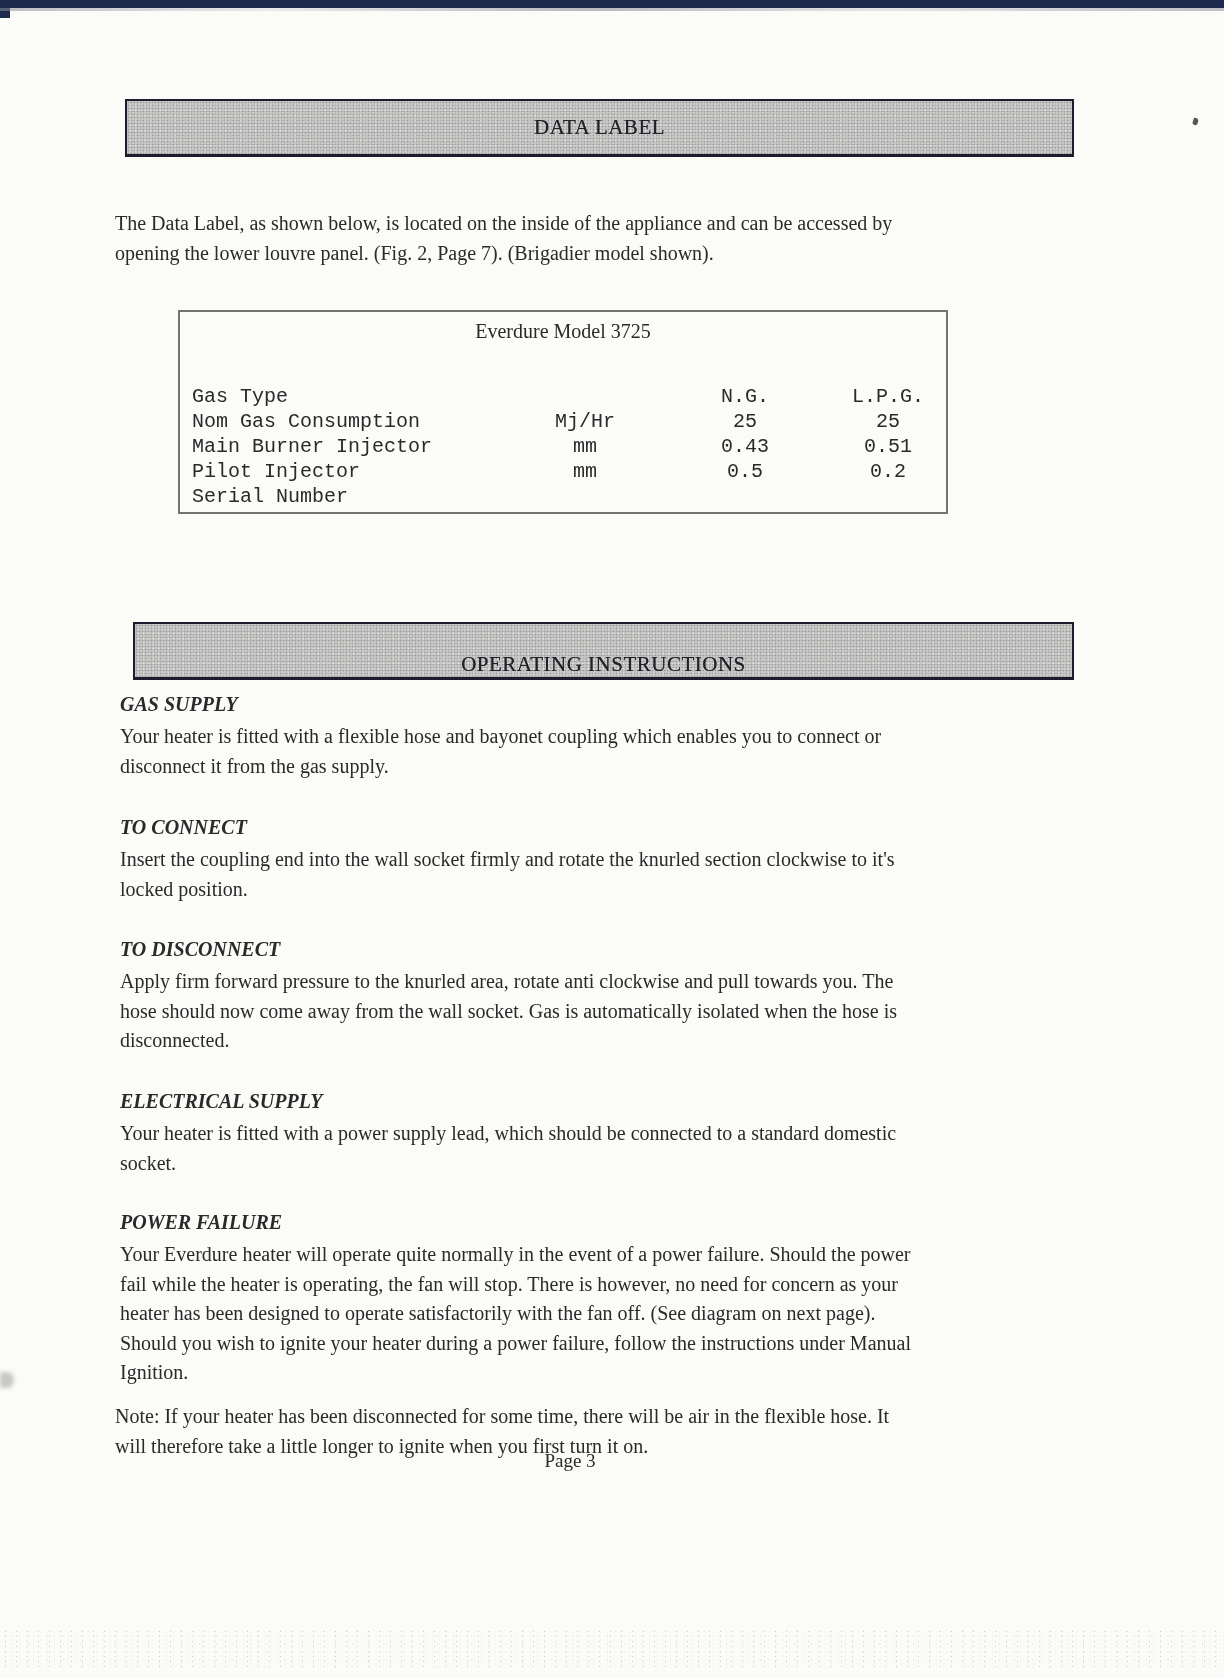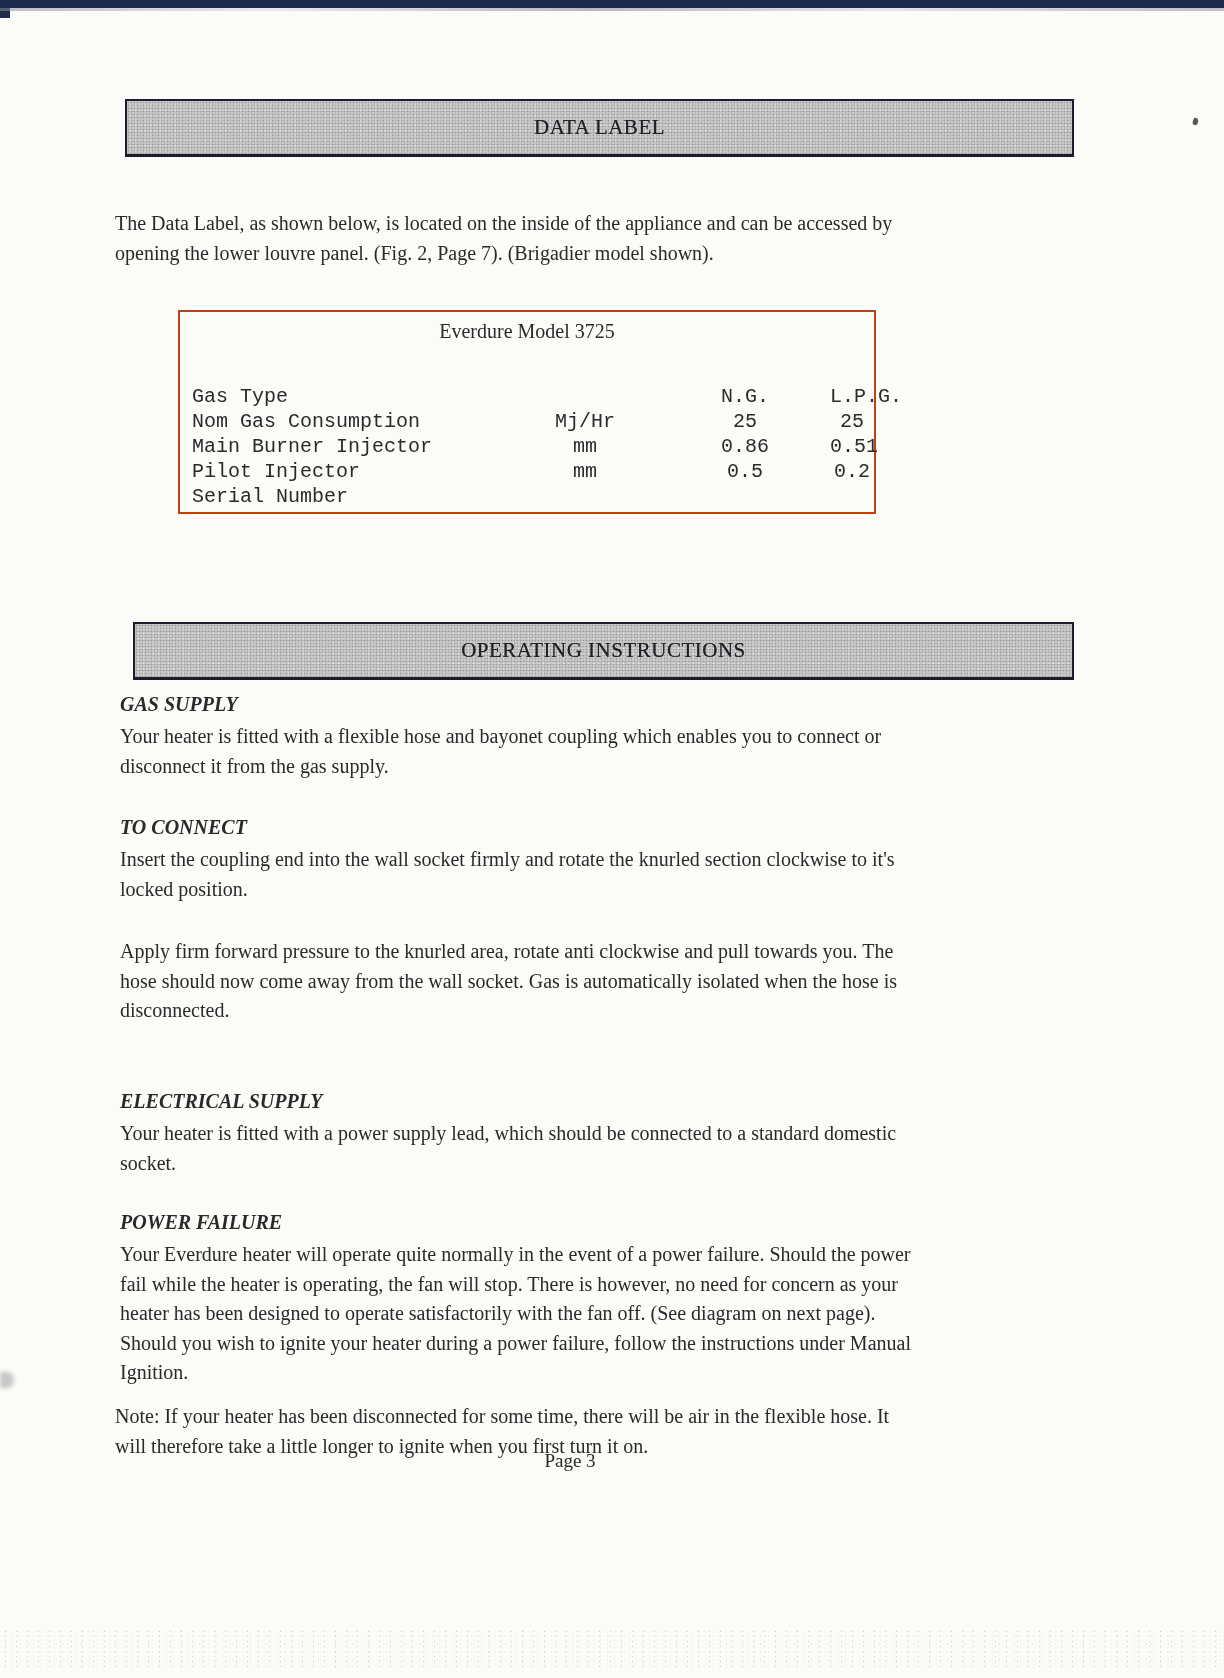--- a/index.html
+++ b/index.html
@@ -35,27 +35,27 @@
     background-size:3px 3px,5px 5px;
     background-position:0 0,1px 2px;
     border:2px solid #1c1c2e;border-bottom-width:3px;
     display:flex;align-items:center;justify-content:center;
   }
   .banner .banner-label{
     font-weight:normal;font-size:21px;letter-spacing:.5px;color:#20202a;
     text-shadow:0 0 .5px rgba(20,20,30,.6);
   }
   .banner-1{left:125px;top:99px;width:949px;}
-  .banner-2{left:133px;top:622px;width:941px;}
+  .banner-2{left:133px;top:622px;width:941px;align-items:flex-end;}
   
   .intro{position:absolute;left:115px;top:188px;width:905px;
     font-size:20px;line-height:30px;white-space:pre-line;}
   
-  .dtable{position:absolute;left:178px;top:310px;width:698px;box-sizing:border-box;
-    border:2px solid #c2410c;padding:8px 0 3px 0;background:transparent;}
+  .dtable{position:absolute;left:178px;top:310px;width:770px;box-sizing:border-box;
+    border:2px solid #737373;padding:8px 0 3px 0;background:transparent;}
   .dtable-title{text-align:center;font-size:20px;line-height:22px;}
   .trows{margin-top:42px;padding-left:12px;font-family:Liberation Mono, monospace;}
   .trow{display:grid;grid-template-columns:318px 150px 170px 1fr;height:25px;line-height:25px;font-size:20px;}
   .tcell{overflow:visible;white-space:nowrap;}
   .tcell.c1,.tcell.c2,.tcell.c3{text-align:center;}
   
   .section{position:absolute;left:120px;width:910px;}
   .section-heading{font-style:italic;font-size:20px;line-height:24px;margin:0 0 6px 0;}
   .section-body{font-size:20px;line-height:29.5px;white-space:pre-line;margin:0;}
   .sec-1{top:692px;} .sec-2{top:815px;} .sec-3{top:937px;} .sec-4{top:1089px;} .sec-5{top:1210px;}
@@ -91,21 +91,21 @@
       </div>
       <div class="trow">
         <div class="tcell c0">Nom Gas Consumption</div>
         <div class="tcell c1">Mj/Hr</div>
         <div class="tcell c2">25</div>
         <div class="tcell c3">25</div>
       </div>
       <div class="trow">
         <div class="tcell c0">Main Burner Injector</div>
         <div class="tcell c1">mm</div>
-        <div class="tcell c2">0.86</div>
+        <div class="tcell c2">0.43</div>
         <div class="tcell c3">0.51</div>
       </div>
       <div class="trow">
         <div class="tcell c0">Pilot Injector</div>
         <div class="tcell c1">mm</div>
         <div class="tcell c2">0.5</div>
         <div class="tcell c3">0.2</div>
       </div>
       <div class="trow">
         <div class="tcell c0">Serial Number</div>
@@ -126,20 +126,21 @@
 disconnect it from the gas supply.</p>
 </div>
 
 <div class="section sec-2">
   <h3 class="section-heading">TO CONNECT</h3>
   <p class="section-body">Insert the coupling end into the wall socket firmly and rotate the knurled section clockwise to it's
 locked position.</p>
 </div>
 
 <div class="section sec-3">
+  <h3 class="section-heading">TO DISCONNECT</h3>
   <p class="section-body">Apply firm forward pressure to the knurled area, rotate anti clockwise and pull towards you.  The
 hose should now come away from the wall socket.  Gas is automatically isolated when the hose is
 disconnected.</p>
 </div>
 
 <div class="section sec-4">
   <h3 class="section-heading">ELECTRICAL SUPPLY</h3>
   <p class="section-body">Your heater is fitted with a power supply lead, which should be connected to a standard domestic
 socket.</p>
 </div>

